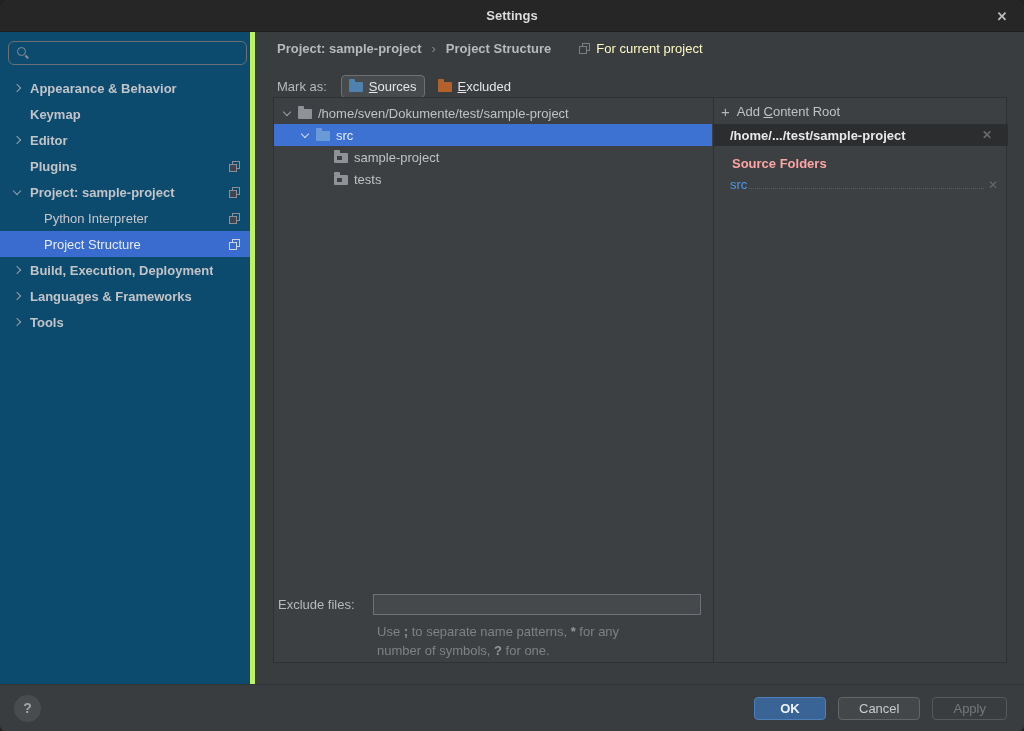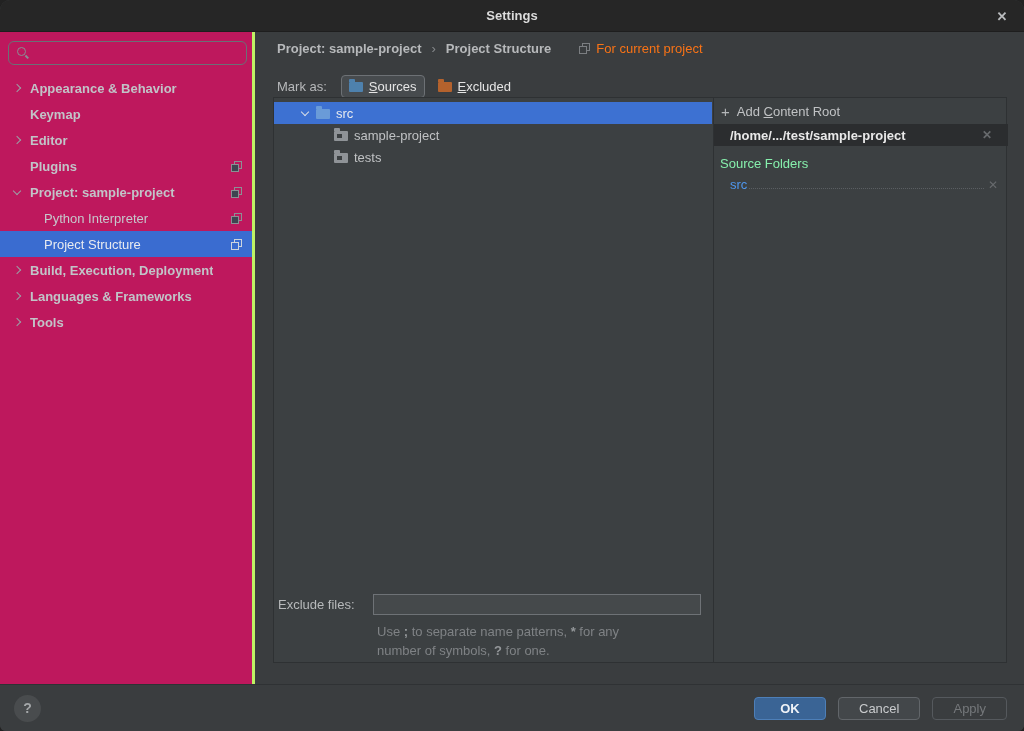--- a/index.html
+++ b/index.html
@@ -22,21 +22,21 @@
   .titlebar .title{ font-weight:bold; color:#dcdcdc; font-size:13px; }
   .close-btn{
     position:absolute; right:10px; top:0; height:32px; width:24px;
     display:flex; align-items:center; justify-content:center;
     color:#b9bbbd; font-size:13px; font-weight:bold; cursor:default;
   }
 
   
   .sidebar{
     position:absolute; top:32px; left:0; width:255px; bottom:47px;
-    background:#be185d; border-right:3px solid #bef264;
+    background:#0c4a6e; border-right:5px solid #bef264;
   }
   .searchbox{
     position:absolute; top:9px; left:8px; width:239px; height:24px;
     border:1px solid #6b6f76; border-radius:6px;
     display:flex; align-items:center; padding-left:8px; gap:6px;
     background:transparent;
   }
   .searchbox input{
     background:transparent; border:none; outline:none; color:#d0d2d4;
     font-family:"Liberation Sans",sans-serif; font-size:13px; flex:1; min-width:0;
@@ -74,21 +74,21 @@
   .mi.sel .mrk::after{ background:#3a6cd0; }
   .mi.sel .mrk::before, .mi.sel .mrk::after{ border-color:#ccd4de; }
 
   
   .breadcrumb{
     position:absolute; top:38px; left:277px; height:20px;
     display:flex; align-items:center; gap:10px;
   }
   .breadcrumb .bc{ font-weight:bold; color:#b7b9bb; }
   .breadcrumb .sep{ color:#85888b; }
-  .scope{ display:flex; align-items:center; gap:6px; margin-left:18px; color:#f97316; }
+  .scope{ display:flex; align-items:center; gap:6px; margin-left:18px; color:#fef9c3; }
   .scope .mrk::before, .scope .mrk::after{ border-color:#7b7e81; }
   .scope .mrk::after{ background:#3a3d3f; }
 
   .markas{
     position:absolute; top:73px; left:277px; height:26px;
     display:flex; align-items:center; gap:6px;
   }
   .markas .ml{ color:#b7b9bb; margin-right:8px; }
   .tagbtn{
     display:flex; align-items:center; gap:6px; padding:3px 7px;
@@ -144,21 +144,21 @@
     color:#c0c2c4; cursor:default;
   }
   .addroot .plus{ color:#b4b7b9; font-size:15px; line-height:1; }
   .addroot .mn{ text-decoration:underline; }
   .rootrow{
     height:22px; background:#2b2d2f; display:flex; align-items:center;
     padding:0 16px; color:#e9e9e9; font-weight:bold;
   }
   .rootrow .x, .srcrow .x{ color:#676a6d; font-size:12px; cursor:default; }
   .rootrow .fill{ flex:1; }
-  .sf-title{ margin:10px 0 0 6px; color:#86efac; font-weight:normal; }
+  .sf-title{ margin:10px 0 0 18px; color:#fca5a5; font-weight:bold; }
   .srcrow{
     margin:6px 10px 0 16px; display:flex; align-items:baseline; height:17px;
   }
   .srcrow .sfname{ color:#4f97ee; }
   .srcrow .leader{ flex:1; border-bottom:1px dotted #5a5e62; margin:0 4px 3px 2px; }
 
   
   .footer{
     position:absolute; left:0; right:0; bottom:0; height:47px;
     background:#3a3d3f; border-top:1px solid #2f3234;
@@ -275,20 +275,27 @@
     <span class="tagbtn">
       <span class="fldr f-orange"></span>
       <span><span class="mn">E</span><span>xcluded</span></span>
     </span>
   </div>
 
   <div class="panel">
 
     <div class="treepane">
       <div class="tree">
+        <div class="trow ind1">
+          <span class="chevslot">
+              <span class="chev down"></span>
+            </span>
+          <span class="fldr f-gray"></span>
+          <span>/home/sven/Dokumente/test/sample-project</span>
+        </div>
         <div class="trow ind2 sel">
           <span class="chevslot">
               <span class="chev down"></span>
             </span>
           <span class="fldr f-blue-sel"></span>
           <span>src</span>
         </div>
         <div class="trow ind3">
           <span class="fldr f-gray f-inner"></span>
           <span>sample-project</span>

